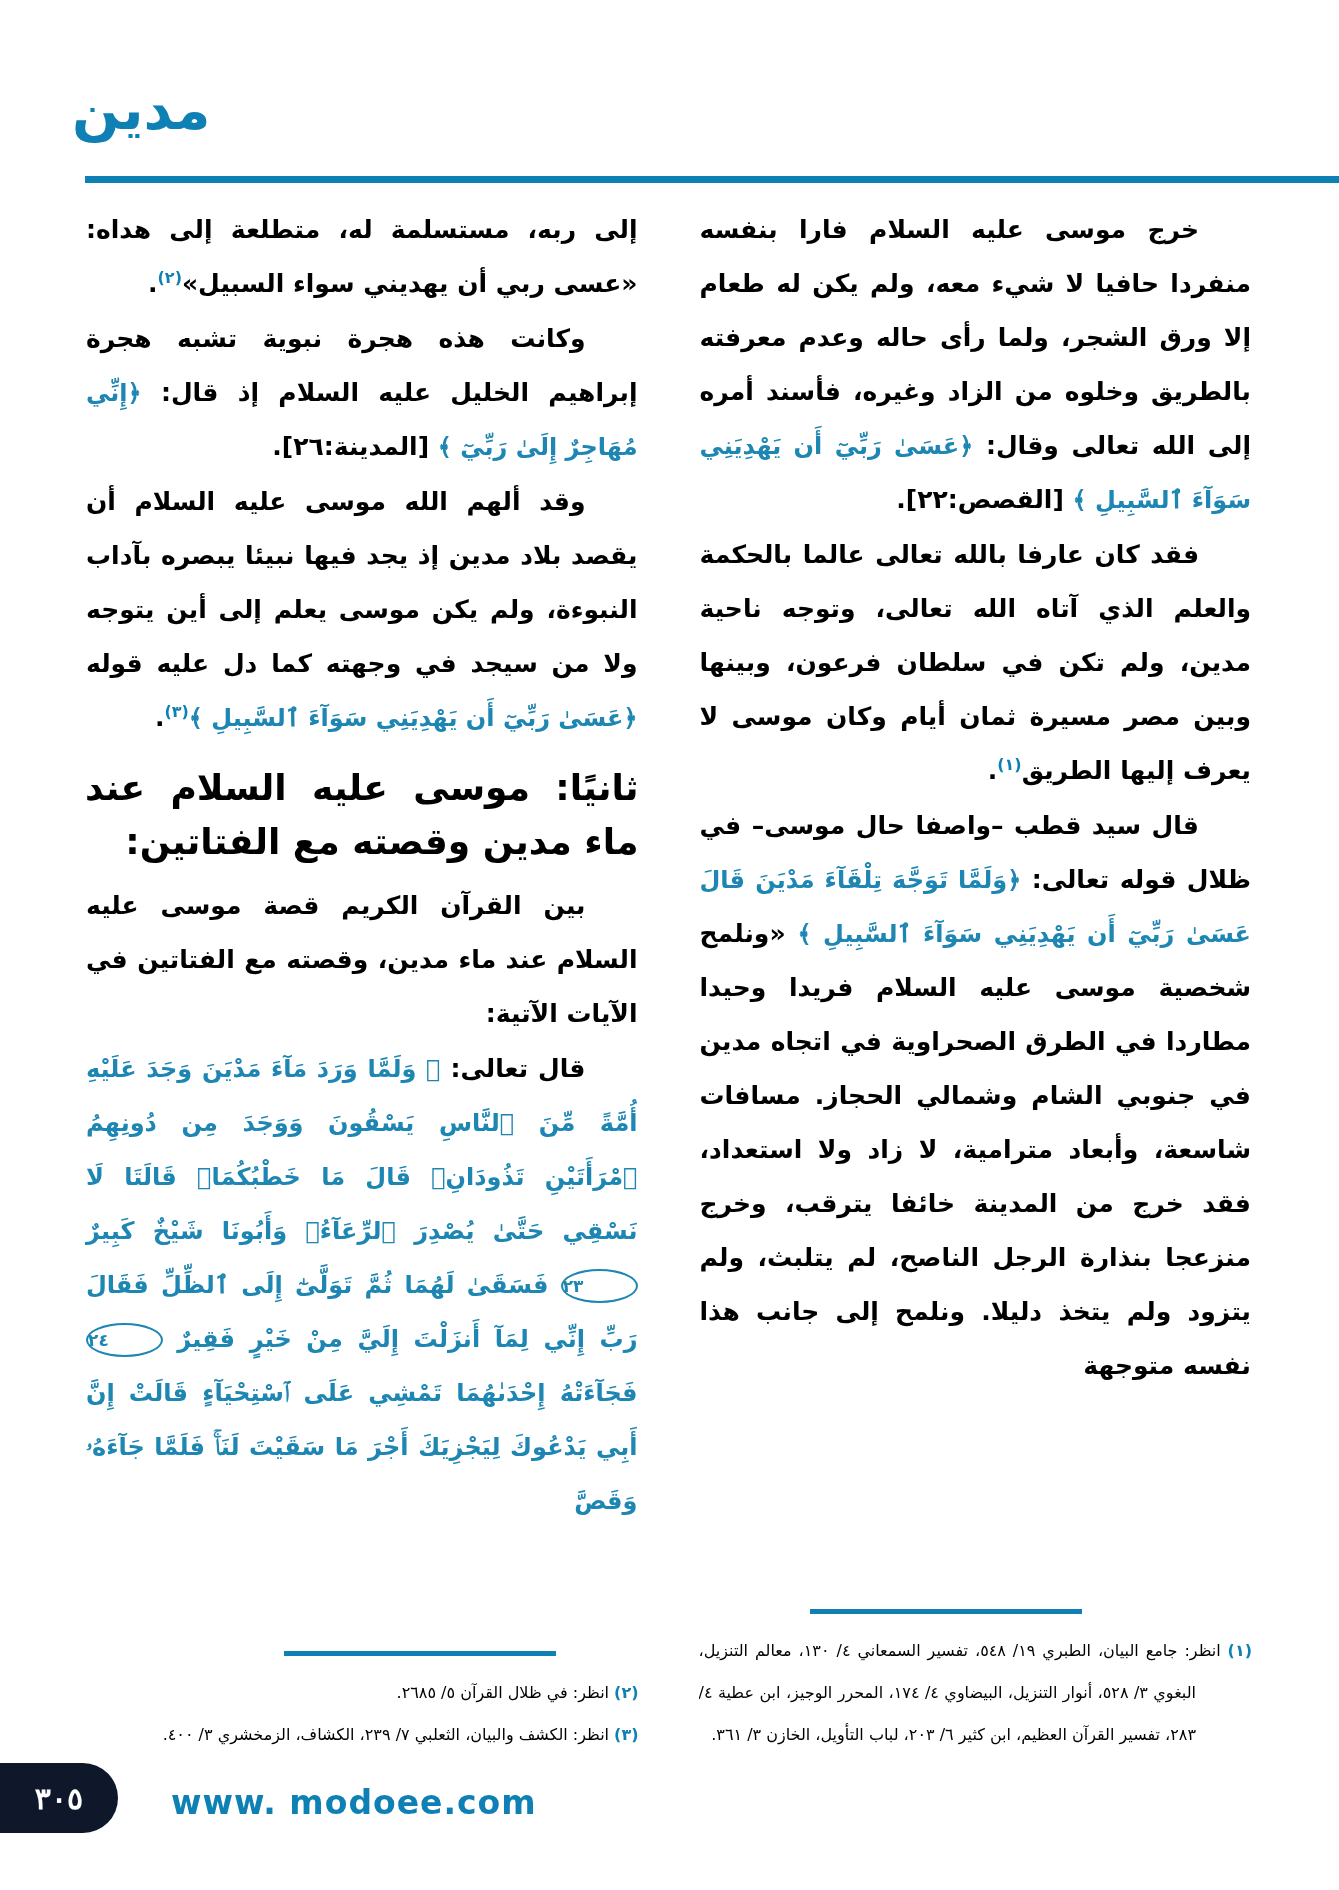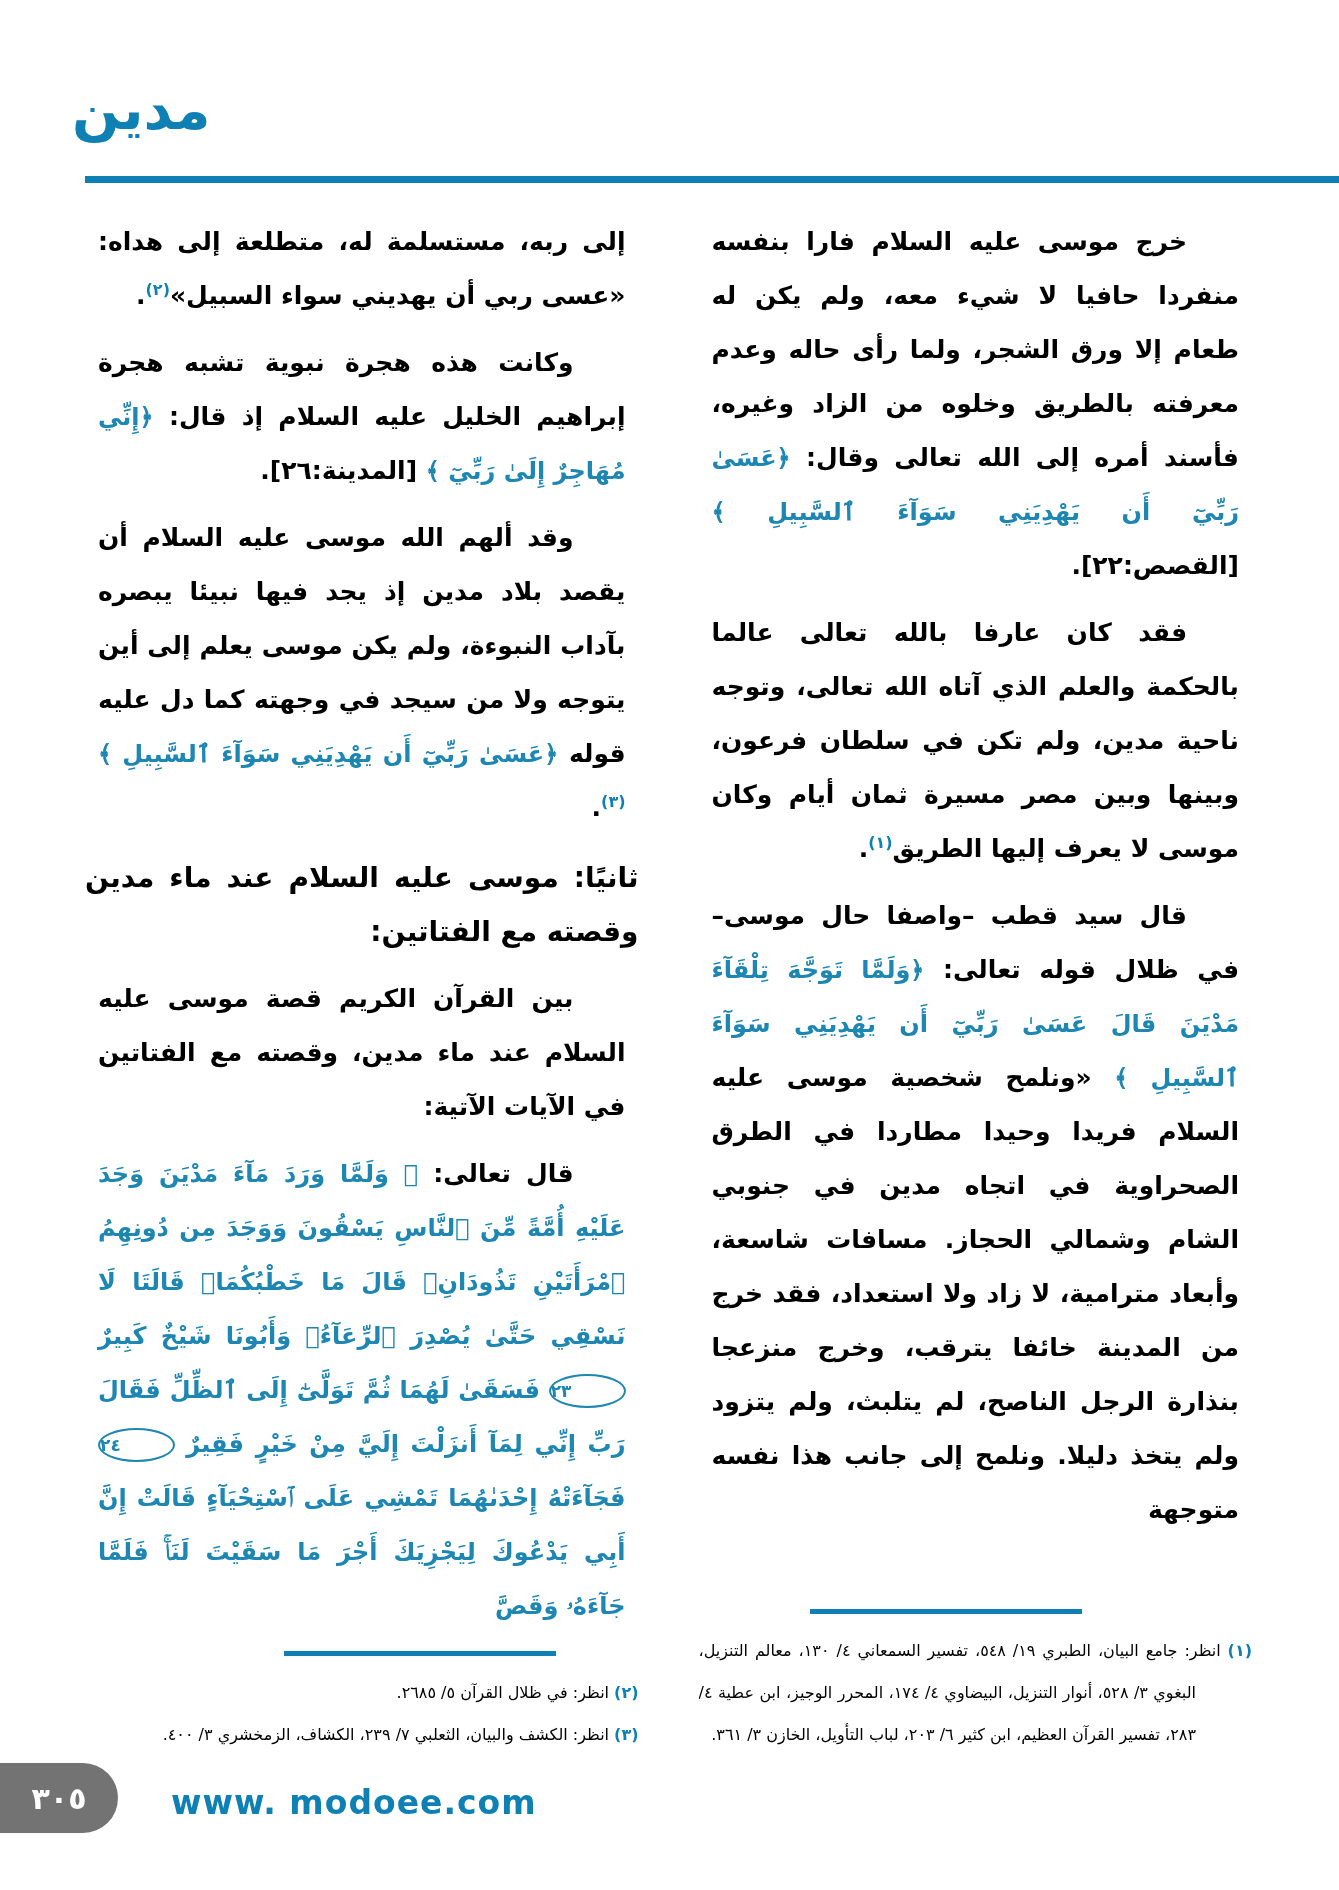--- a/index.html
+++ b/index.html
@@ -14,23 +14,23 @@
   .header-rule{position:absolute;top:176px;left:85px;right:0;height:7px;}
   .columns{
     position:absolute;top:202px;left:85px;width:1167px;height:1560px;
     direction:rtl;display:flex;gap:60px;
   }
   .column{flex:1 1 0;display:flex;flex-direction:column;overflow:hidden;}
   .col-text{
     font-size:25px;font-weight:bold;line-height:54px;text-align:justify;
     direction:rtl;
   }
-  .para{margin:13px;text-indent:52px;}
+  .para{margin:1px;text-indent:52px;}
   .para.noindent{text-indent:0;}
-  .para.heading{margin:16px 0 10px 0;text-indent:0;font-size:28px;}
+  .para.heading{margin:16px 0 10px 0;text-indent:0;font-size:36px;}
   .quran{font-size:24px;}
   .sup{font-size:16px;vertical-align:super;line-height:0;}
   .vnum{
     display:inline-block;min-width:34px;height:34px;border-radius:50%;
     font-size:17px;line-height:30px;text-align:center;vertical-align:middle;
     font-weight:bold;box-sizing:border-box;
   }
   .footnotes{margin-top:auto;padding-bottom:6px;}
   .fn-sep{height:5px;width:272px;margin-bottom:16px;}
   .footnote{
@@ -76,16 +76,16 @@
         <p class="para"><span style="color: rgb(0, 0, 0);">قال تعالى: </span><span class="quran" style="color: rgb(30, 134, 178);">﴿ وَلَمَّا وَرَدَ مَآءَ مَدْيَنَ وَجَدَ عَلَيْهِ أُمَّةً مِّنَ ٱلنَّاسِ يَسْقُونَ وَوَجَدَ مِن دُونِهِمُ ٱمْرَأَتَيْنِ تَذُودَانِۖ قَالَ مَا خَطْبُكُمَاۖ قَالَتَا لَا نَسْقِي حَتَّىٰ يُصْدِرَ ٱلرِّعَآءُۖ وَأَبُونَا شَيْخٌ كَبِيرٌ </span><span class="vnum" style="color: rgb(30, 134, 178); border: 2px solid rgb(30, 134, 178);">٢٣</span><span class="quran" style="color: rgb(30, 134, 178);"> فَسَقَىٰ لَهُمَا ثُمَّ تَوَلَّىٰٓ إِلَى ٱلظِّلِّ فَقَالَ رَبِّ إِنِّي لِمَآ أَنزَلْتَ إِلَيَّ مِنْ خَيْرٍ فَقِيرٌ </span><span class="vnum" style="color: rgb(30, 134, 178); border: 2px solid rgb(30, 134, 178);">٢٤</span><span class="quran" style="color: rgb(30, 134, 178);"> فَجَآءَتْهُ إِحْدَىٰهُمَا تَمْشِي عَلَى ٱسْتِحْيَآءٍ قَالَتْ إِنَّ أَبِي يَدْعُوكَ لِيَجْزِيَكَ أَجْرَ مَا سَقَيْتَ لَنَاۚ فَلَمَّا جَآءَهُۥ وَقَصَّ</span></p>
       </div>
     <div class="footnotes">
       <div class="fn-sep" style="margin-right: 83px; background: rgb(14, 128, 180);"></div>
     <div class="footnote"><span class="fn-num" style="color: rgb(14, 128, 180);">(٢)</span> انظر: في ظلال القرآن ٥/ ٢٦٨٥.</div>
         <div class="footnote"><span class="fn-num" style="color: rgb(14, 128, 180);">(٣)</span> انظر: الكشف والبيان، الثعلبي ٧/ ٢٣٩، الكشاف، الزمخشري ٣/ ٤٠٠.</div>
       </div>
   </section>
 </main>
 
-<div class="page-badge" style="background: #737373;">
+<div class="page-badge" style="background: #0f172a; font-family: Liberation Serif, serif;">
   <span>٣٠٥</span>
 </div>
 <div class="website" style="color: rgb(14, 128, 180);">www. modoee.com</div>
 
 </body></html>

